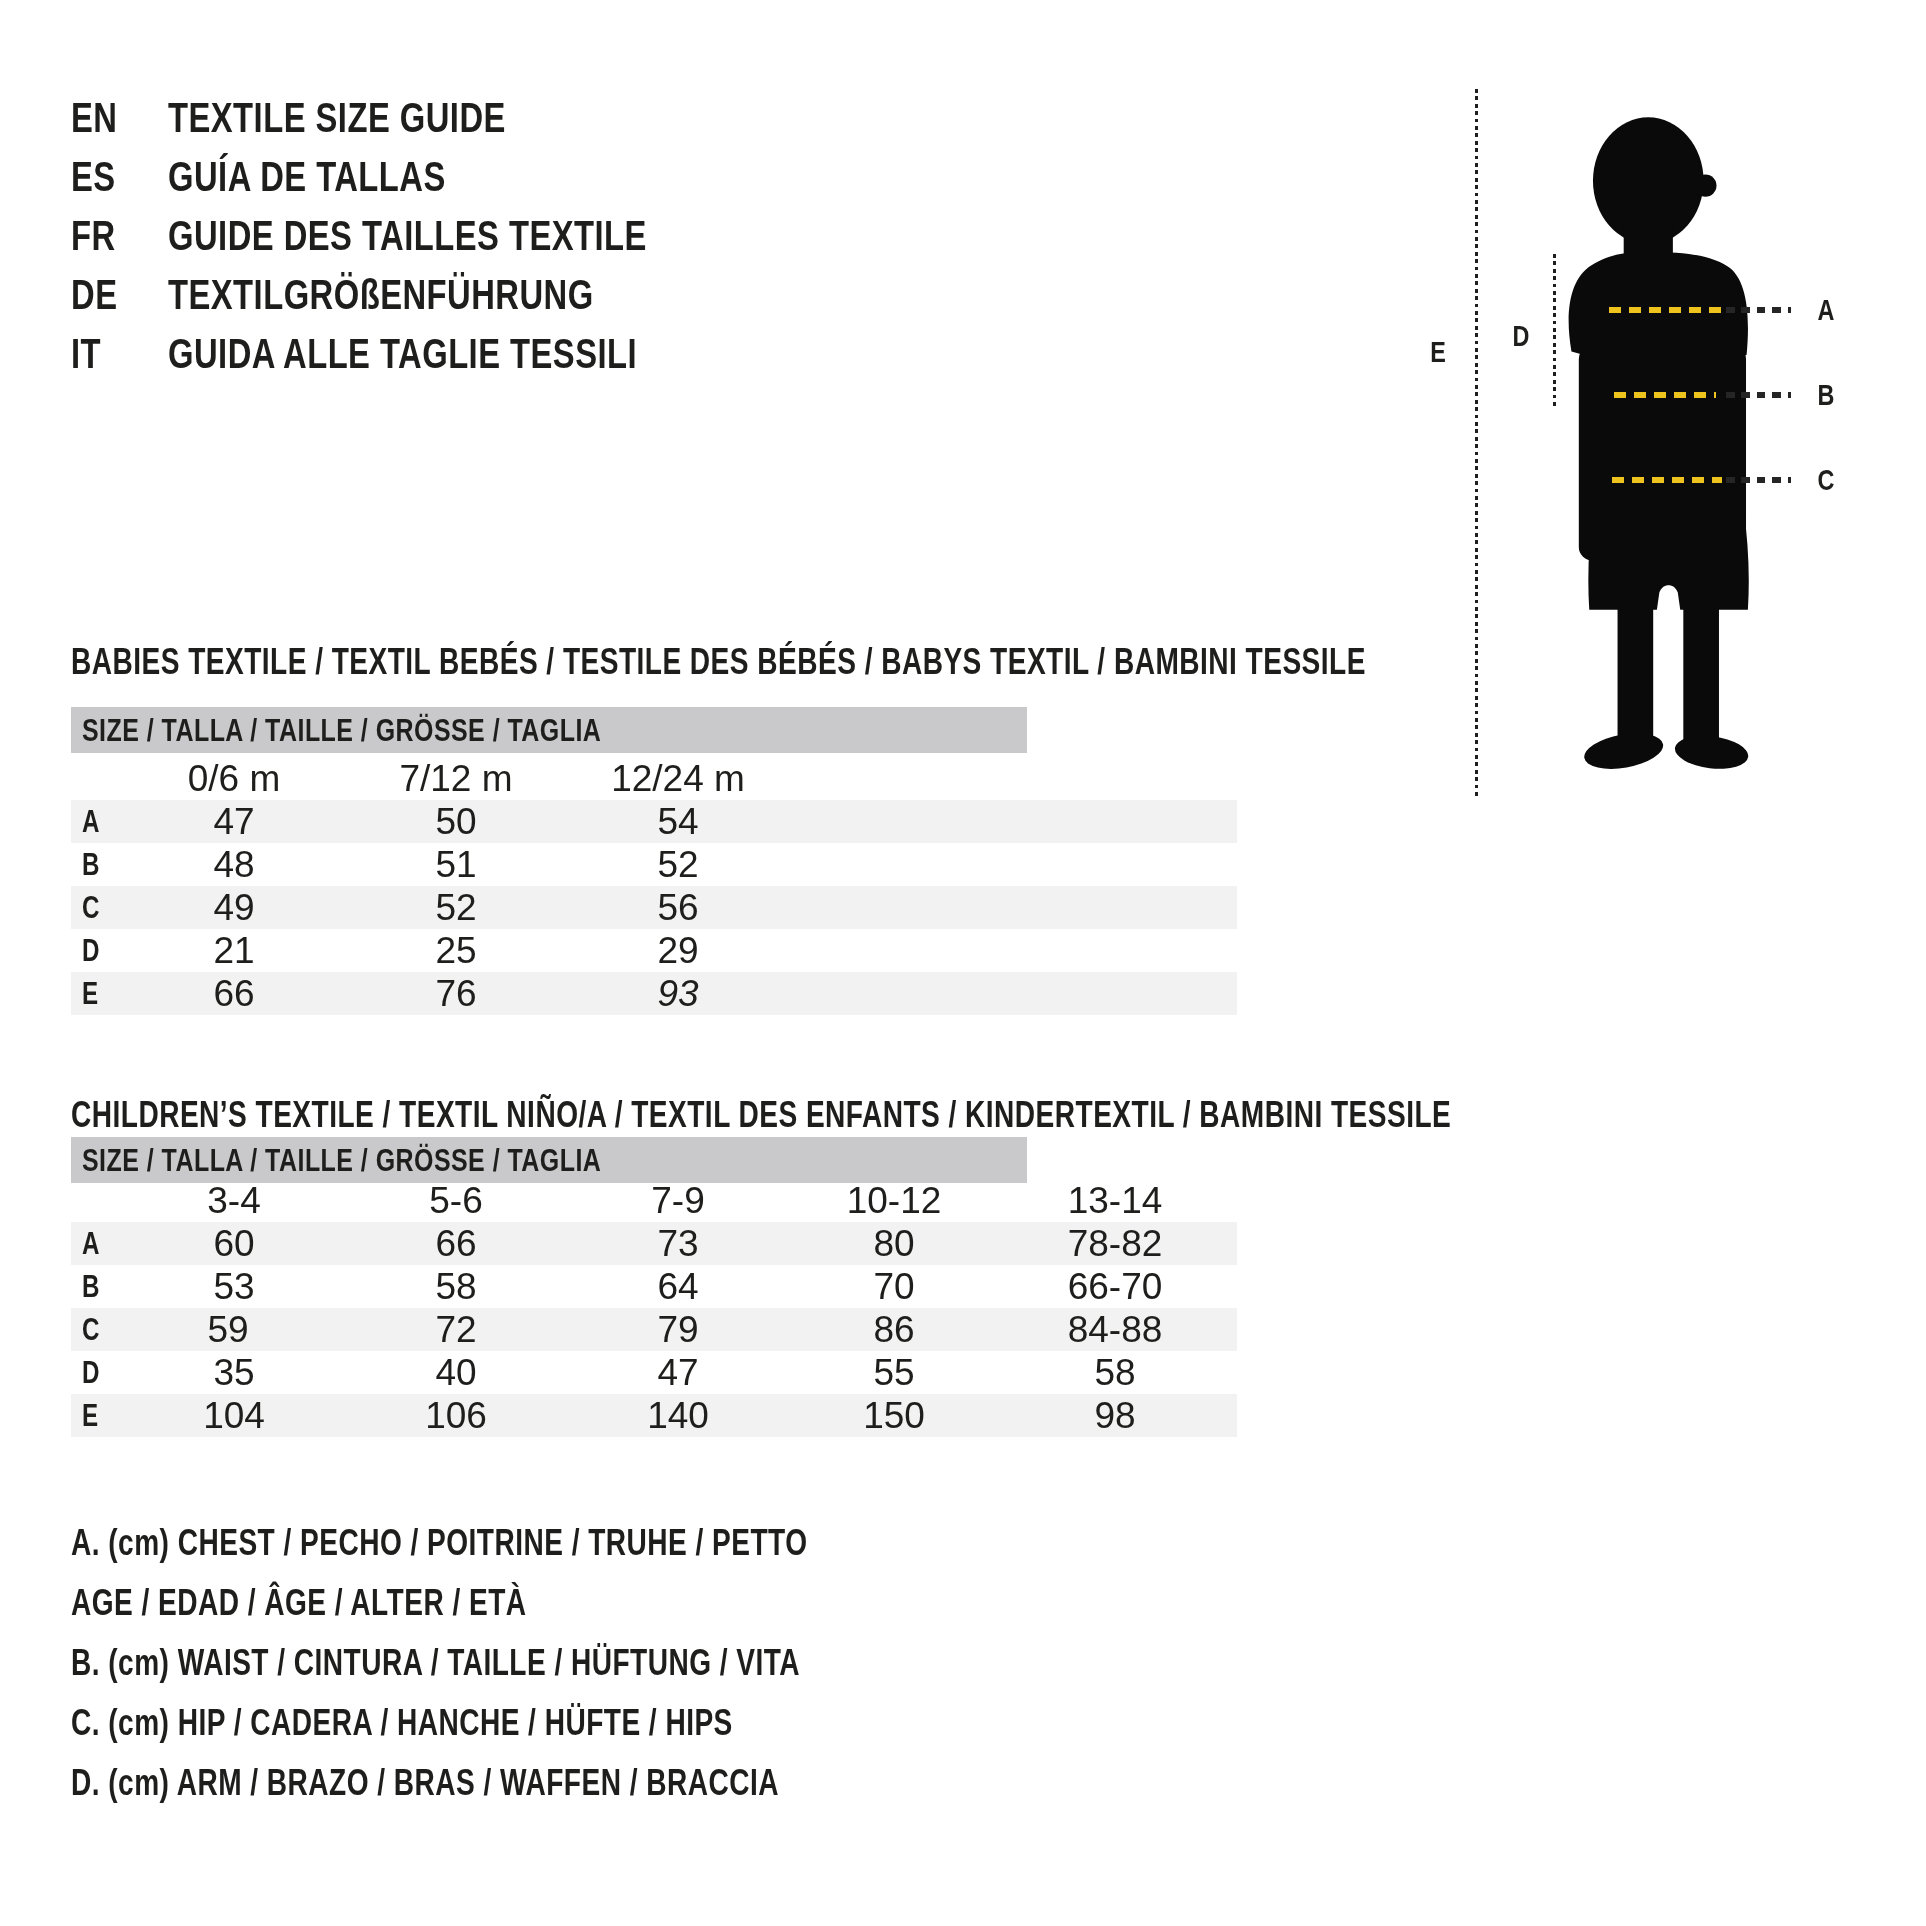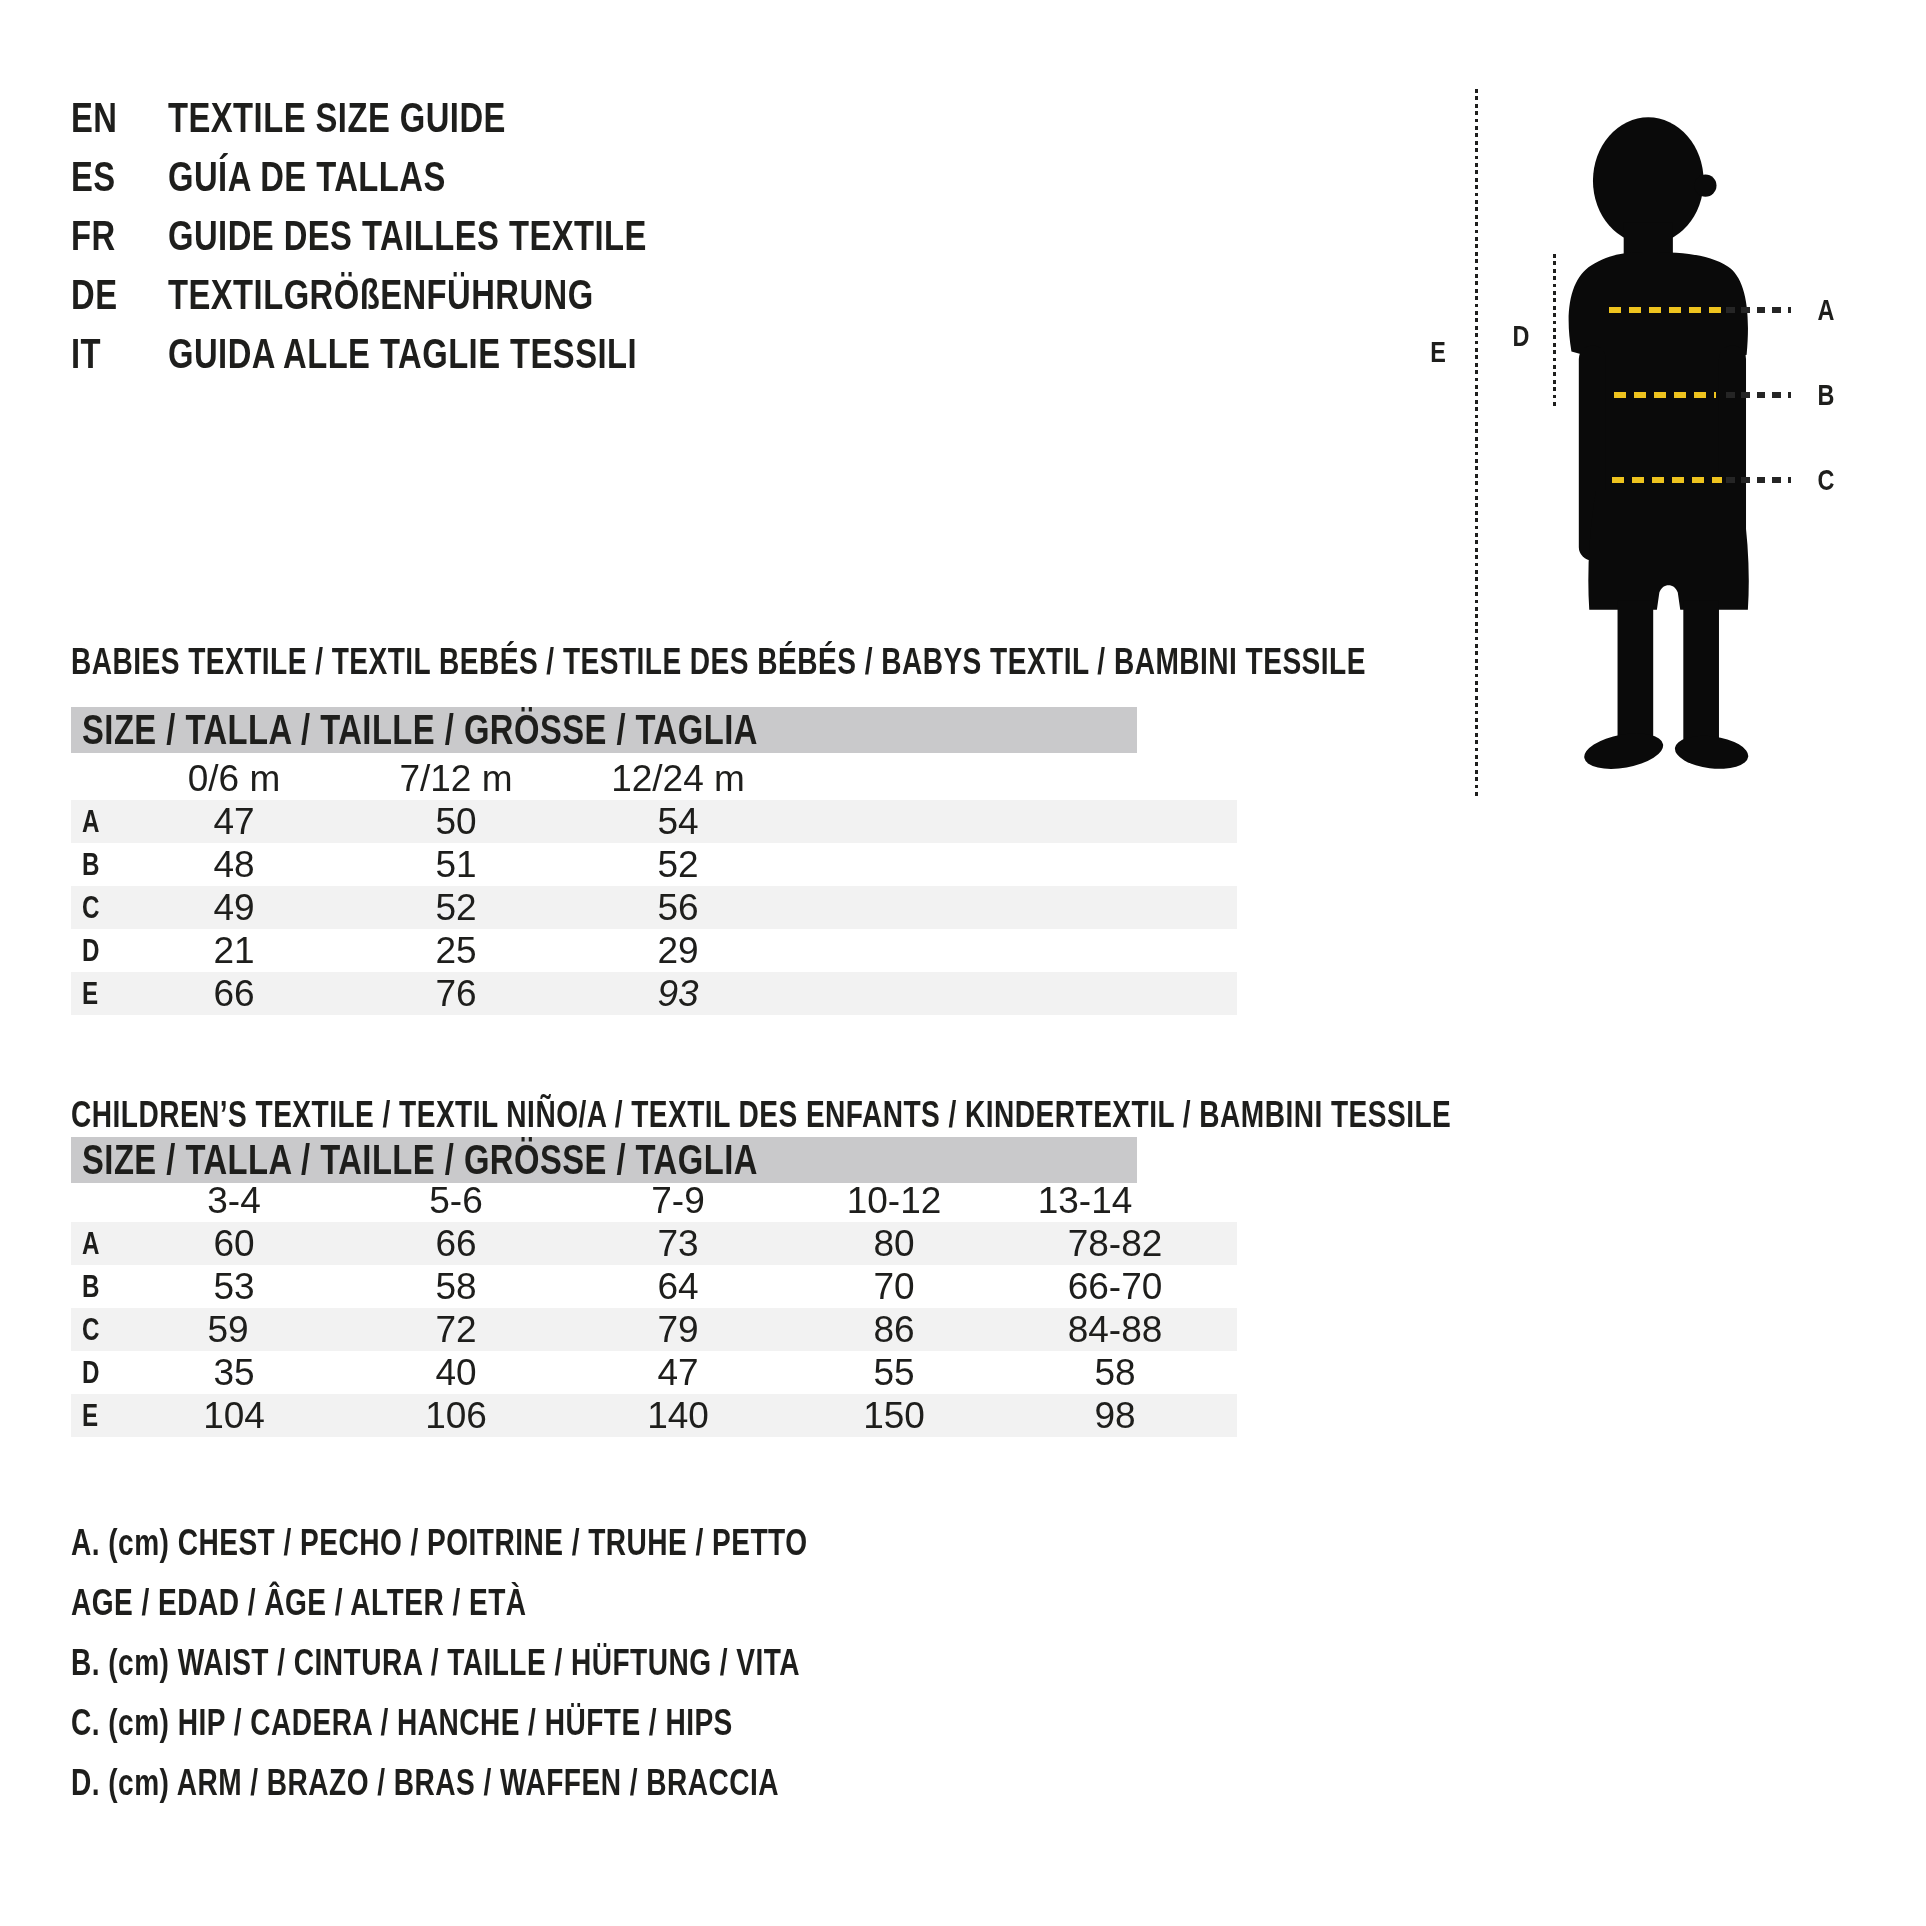--- a/index.html
+++ b/index.html
@@ -21,23 +21,23 @@
   .lang-code{width:97px;flex:0 0 97px;}
   
   .vline{width:3.1px;background-image:repeating-linear-gradient(180deg,#1e1e1c 0 3.7px,transparent 3.7px 7.4px);}
   .ydash{height:5.5px;background-image:repeating-linear-gradient(90deg,var(--yellow) 0 12.3px,transparent 12.3px 20px);}
   .kdash{height:5.5px;background-image:repeating-linear-gradient(90deg,#252525 0 8.6px,transparent 8.6px 15.4px);}
   .fig-label{font-size:30px;font-weight:700;width:37px;height:37px;line-height:37px;text-align:center;}
   .fig-label .cond{transform-origin:50% 50%;}
   
   .table-title{font-size:36px;line-height:41px;}
   .size-bar{
-    left:71px;width:1066px;height:46px;background:var(--bargrey);
+    left:71px;width:956px;height:46px;background:var(--bargrey);
     display:flex;align-items:center;padding-left:11px;box-sizing:border-box;
-    font-size:42px;
+    font-size:32px;
   }
   .col-header-row{left:71px;width:1166px;height:43px;}
   .rows{left:71px;width:1166px;}
   .trow{position:relative;height:43px;}
   .trow.stripe{background:var(--stripe);}
   .row-label{position:absolute;left:11px;top:50%;transform:translateY(-50%);font-size:31px;}
   .cellv{
     position:absolute;width:148px;margin-left:-74px;text-align:center;
     top:50%;transform:translateY(-50%);font-size:37px;font-weight:400;
   }
@@ -159,21 +159,21 @@
   <span class="cond">CHILDREN’S TEXTILE / TEXTIL NIÑO/A / TEXTIL DES ENFANTS / KINDERTEXTIL / BAMBINI TESSILE</span>
 </div>
 <div class="abs size-bar" style="top:1137px;">
   <span class="cond">SIZE / TALLA / TAILLE / GRÖSSE / TAGLIA</span>
 </div>
 <div class="abs col-header-row" id="children-cols" style="top:1179px;">
     <span class="cellv col-head" style="left: 163px;">3-4</span>
     <span class="cellv col-head" style="left: 385px;">5-6</span>
     <span class="cellv col-head" style="left: 607px;">7-9</span>
     <span class="cellv col-head" style="left: 823px;">10-12</span>
-    <span class="cellv col-head" style="left: 1014px; text-align: center;">13-14</span>
+    <span class="cellv col-head" style="left: 1044px; text-align: center;">13-14</span>
   </div>
 <div class="abs rows" id="children-rows" style="top:1222px;">
     <div class="trow stripe">
       <span class="row-label"><span class="cond">A</span></span>
       <span class="cellv" style="left: 163px;">60</span>
       <span class="cellv" style="left: 385px;">66</span>
       <span class="cellv" style="left: 607px;">73</span>
       <span class="cellv" style="left: 823px;">80</span>
       <span class="cellv" style="left: 1044px;">78-82</span>
     </div>

